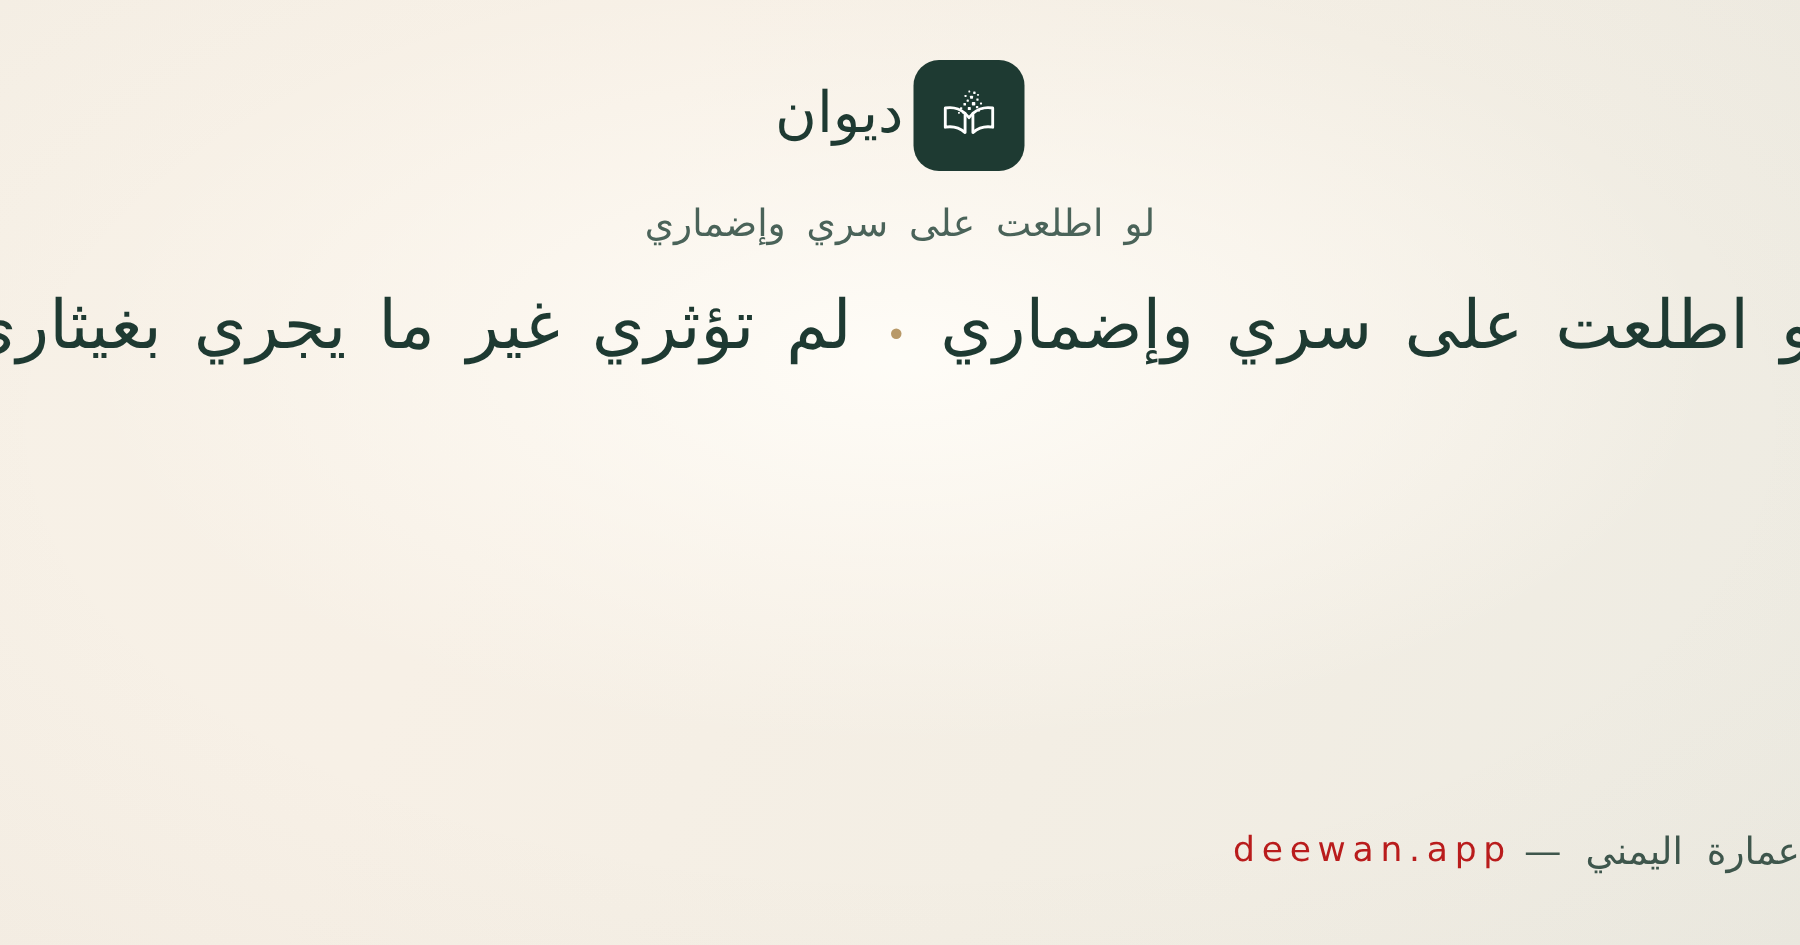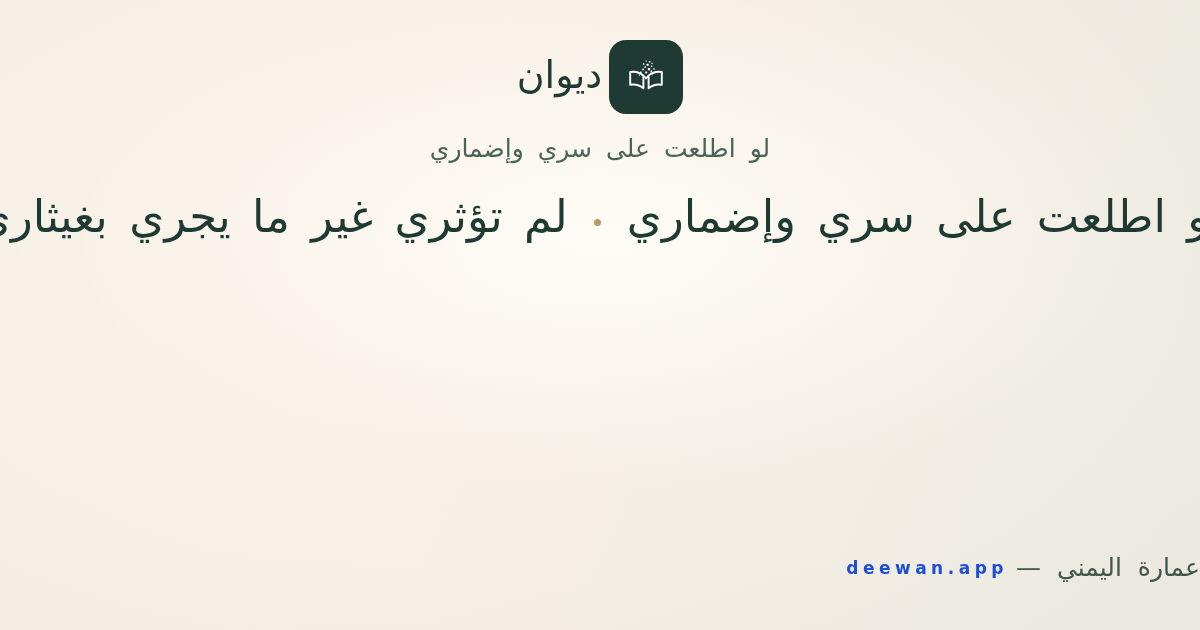--- a/index.html
+++ b/index.html
@@ -145,27 +145,27 @@
   }
   .attribution {
     font-size: 25px;
     line-height: 1.3;
     color: #3E564C;
     font-weight: 400;
     white-space: nowrap;
     word-spacing: 8px;
   }
   .site-url {
-    font-size: 17px;
+    font-size: 23px;
     line-height: 1.3;
-    color: #1d4ed8;
+    color: #b91c1c;
     letter-spacing: 4.5px;
     direction: ltr;
     white-space: nowrap;
-    font-weight: 700;
+    font-weight: 400;
   }
 </style>
 </head>
 <body>
 
 <div class="bg-base"></div>
 <div class="bg-glow"></div>
 <div class="bg-vignette"></div>
 
 <div class="card">

